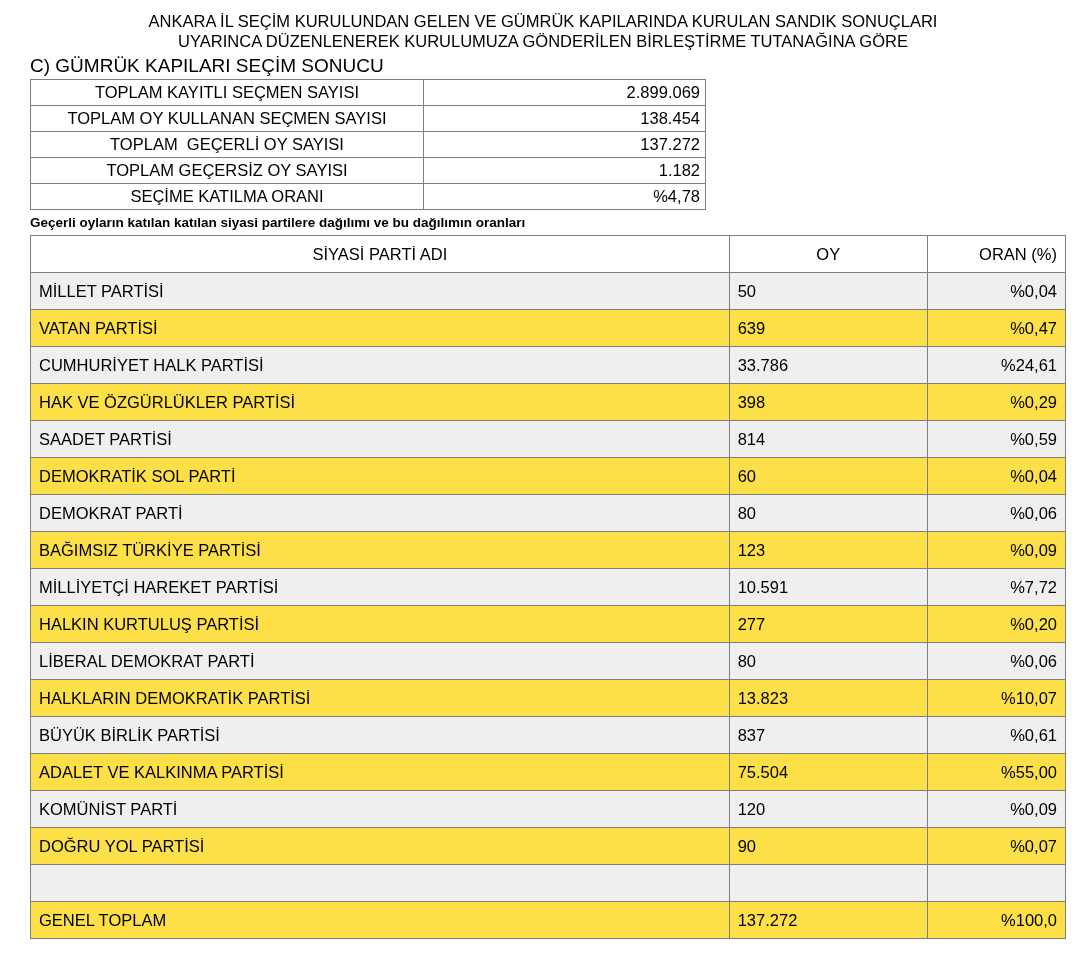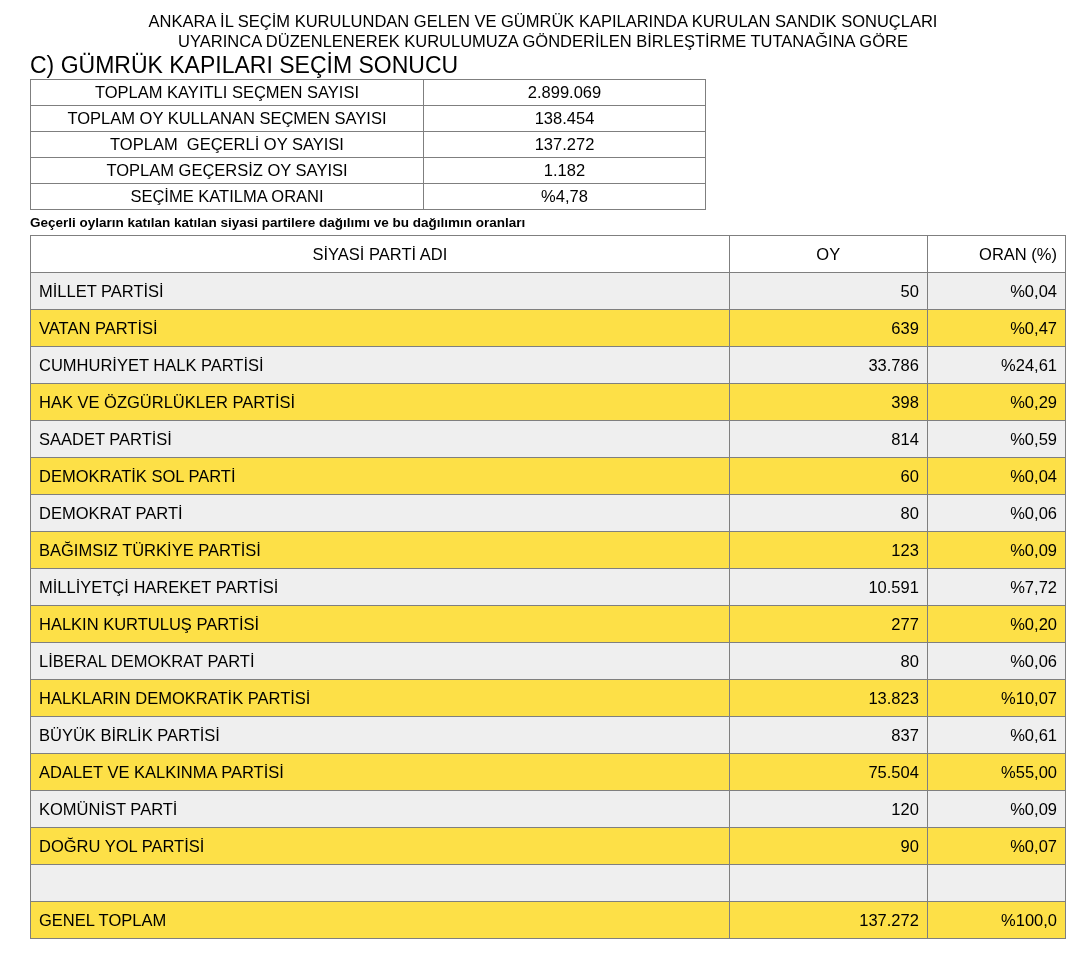--- a/index.html
+++ b/index.html
@@ -29,21 +29,21 @@
   }
   .doc-header .hline {
     font-size: 16.5px;
     line-height: 20px;
     letter-spacing: 0px;
     white-space: nowrap;
   }
 
   .section-heading {
     margin: 3px 0 2px 30px;
-    font-size: 23px;
+    font-size: 19px;
     line-height: 23px;
     white-space: nowrap;
   }
 
   
   .summary-wrap {
     margin-left: 30px;
     width: 675px;
   }
   table.grid {
@@ -61,21 +61,21 @@
     padding: 0 5px;
     line-height: 25px;
     white-space: pre;
     background: #ffffff;
   }
   table.summary td.label {
     text-align: center;
     width: 393px;
   }
   table.summary td.value {
-    text-align: center;
+    text-align: right;
     width: 282px;
   }
 
   
   .sub-caption {
     margin: 4px 0 4px 30px;
     font-size: 13.5px;
     font-weight: bold;
     line-height: 17px;
     white-space: nowrap;
@@ -105,21 +105,21 @@
   table.parties col.c-name { width: 698px; }
   table.parties col.c-oy   { width: 198px; }
   table.parties col.c-rate { width: 138px; }
 
   table.parties thead th.h-name { text-align: center; }
   table.parties thead th.h-oy   { text-align: center; }
   table.parties thead th.h-rate { text-align: right; }
   table.parties thead th { background: #ffffff; }
 
   table.parties tbody td.p-name { text-align: left; }
-  table.parties tbody td.p-oy   { text-align: right; }
+  table.parties tbody td.p-oy   { text-align: left; }
   table.parties tbody td.p-rate { text-align: right; }
 
   tr.stripe td { background: #efefef; }
   tr.plain  td { background: #fde047; }
   tr.blank td { height: 36px; }
 </style>
 </head>
 <body>
 
 <div class="page">

